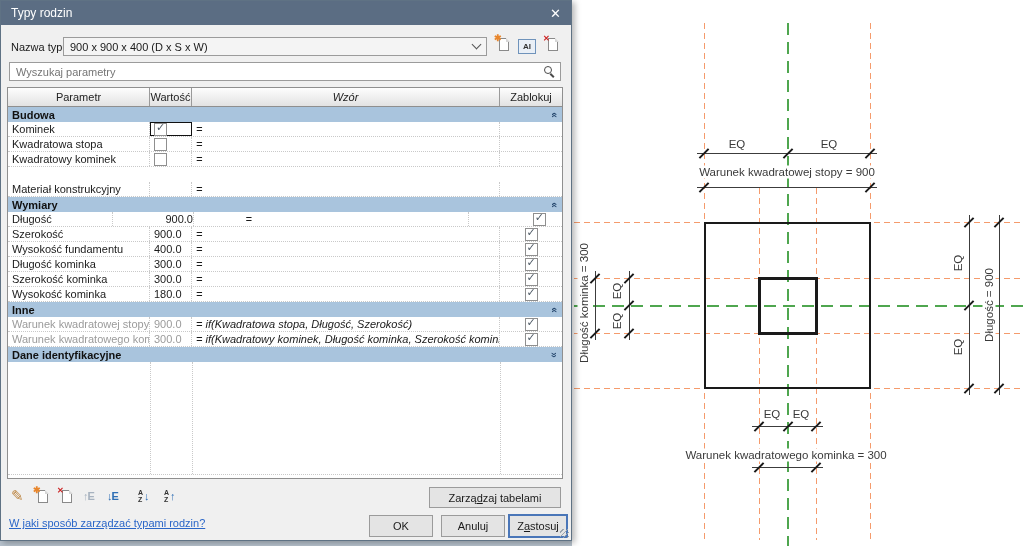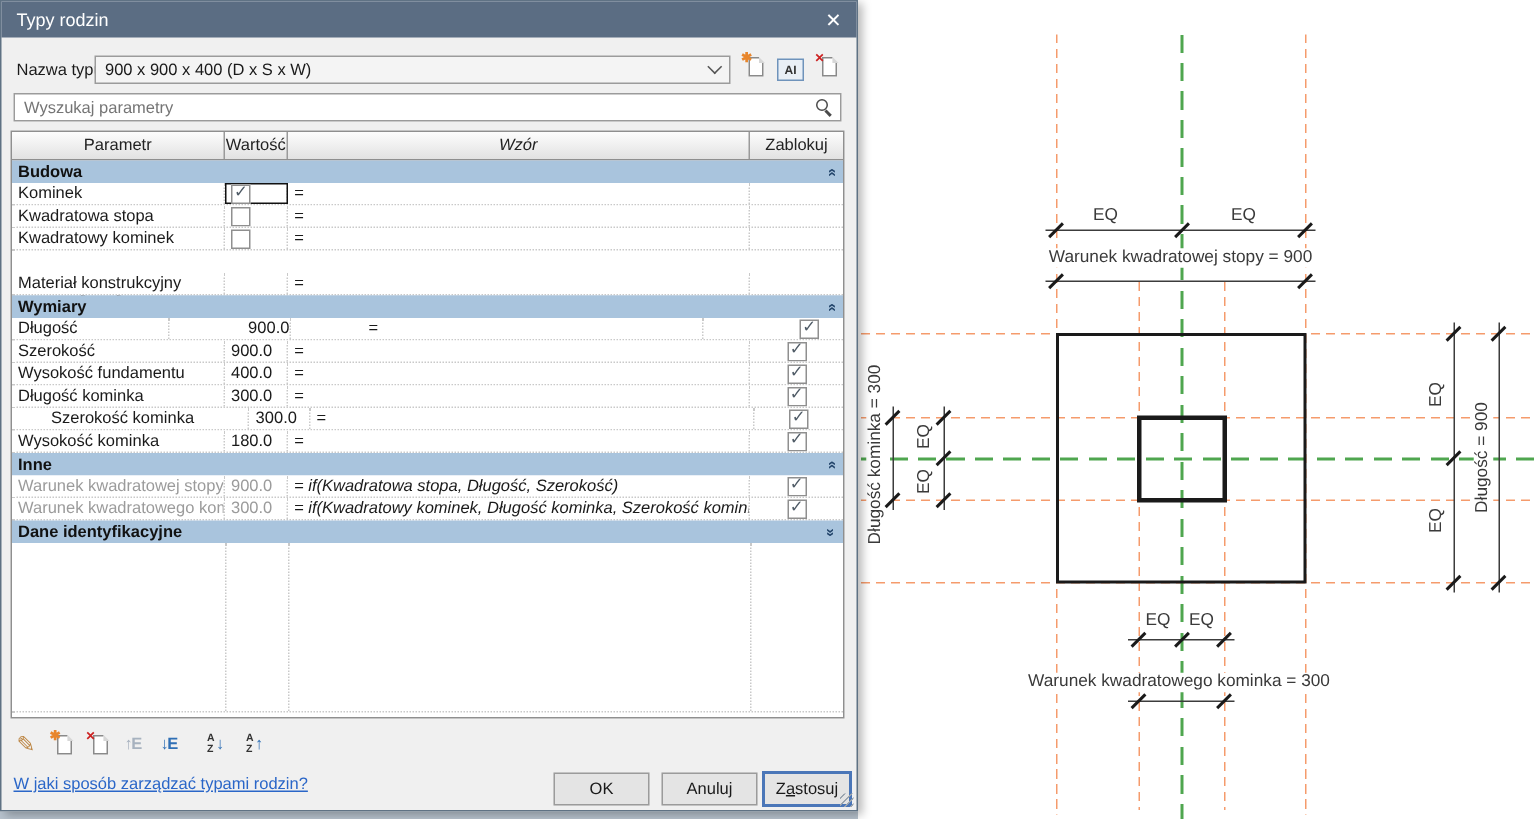--- a/index.html
+++ b/index.html
@@ -283,21 +283,21 @@
       <div class="trow" style="top:169px;">
         <div class="td b c1">Długość kominka</div>
         <div class="td b c2">300.0</div>
         <div class="td b c3">=</div>
         <div class="td c4">
             <span class="cb">
               <span class="ck">✓</span>
             </span>
           </div>
       </div>
-      <div class="trow" style="top:184px;padding-left:22px;">
+      <div class="trow" style="top:184px;">
         <div class="td b c1">Szerokość kominka</div>
         <div class="td b c2">300.0</div>
         <div class="td b c3">=</div>
         <div class="td c4">
             <span class="cb">
               <span class="ck">✓</span>
             </span>
           </div>
       </div>
       <div class="trow" style="top:199px;">
@@ -384,20 +384,23 @@
     <div class="ftico" style="left:163px;">
       <span class="sorticon">
           <span class="sl">
             <span>A</span>
             <span>Z</span>
           </span>
           <span class="sa">↑</span>
         </span>
     </div>
 
+    <div class="btn" style="left:428px;top:486px;width:132px;height:21px;">
+      <span><span>Zarzą</span><u>d</u><span>zaj tabelami</span></span>
+    </div>
 
     <div class="link">W jaki sposób zarządzać typami rodzin?</div>
 
     <div class="btn" style="left:368px;top:514px;width:64px;height:22px;">OK</div>
     <div class="btn" style="left:440px;top:514px;width:64px;height:22px;">Anuluj</div>
     <div class="btn apply" style="left:507px;top:513px;width:60px;height:24px;">
       <span><span>Z</span><u>a</u><span>stosuj</span></span>
     </div>
     <div class="grip"></div>
   </div>

